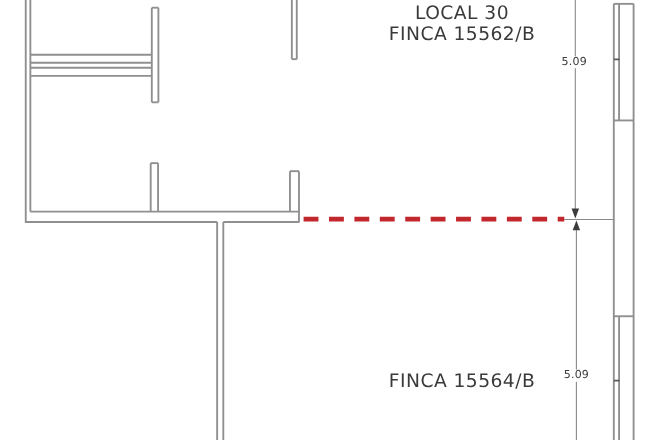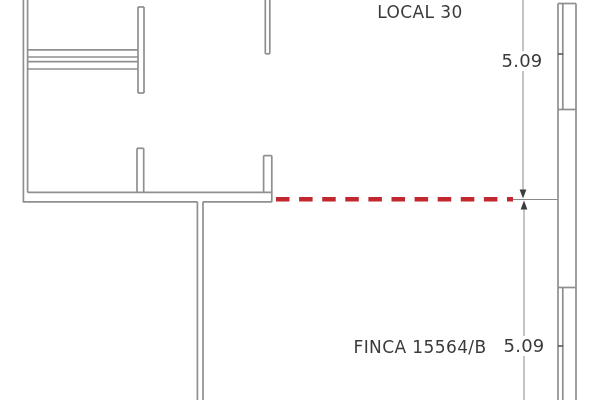--- a/index.html
+++ b/index.html
@@ -18,21 +18,21 @@
   .lbl{
     position:absolute;
     color:#3a3a3a;
     white-space:nowrap;
     transform:translateX(-50%);
     letter-spacing:0.4px;
     line-height:1.1;
   }
   .lbl-big{font-size:17px;}
   .lbl-dim{
-    font-size:18px;
+    font-size:10px;
     background:#ffffff;
     padding:0 3px;
     letter-spacing:0.2px;
   }
 </style>
 </head>
 <body>
 
 <div class="plan">
 
@@ -94,20 +94,21 @@
 
     <g fill="#3c3c3c">
       <path d="M523,198.6 L519.6,189.6 L526.4,189.6 Z"></path>
       <path d="M524,200.4 L520.6,209.4 L527.4,209.4 Z"></path>
     </g>
 
     <line x1="276" y1="199.2" x2="513" y2="199.2" stroke-width="4.4" stroke-dasharray="13.5 9.6" stroke="#c1272d"></line>
   </svg>
 
   <div class="lbl lbl-big" style="left:420px;top:3px;">LOCAL 30</div>
+  <div class="lbl lbl-big" style="left:420px;top:22px;">FINCA 15562/B</div>
 
   <div class="lbl lbl-big" style="left:420px;top:338px;">FINCA 15564/B</div>
 
 
   <div class="lbl lbl-dim" style="left:522px;top:51px;">5.09</div>
   <div class="lbl lbl-dim" style="left:524px;top:336px;">5.09</div>
 
 </div>
 
 </body></html>

